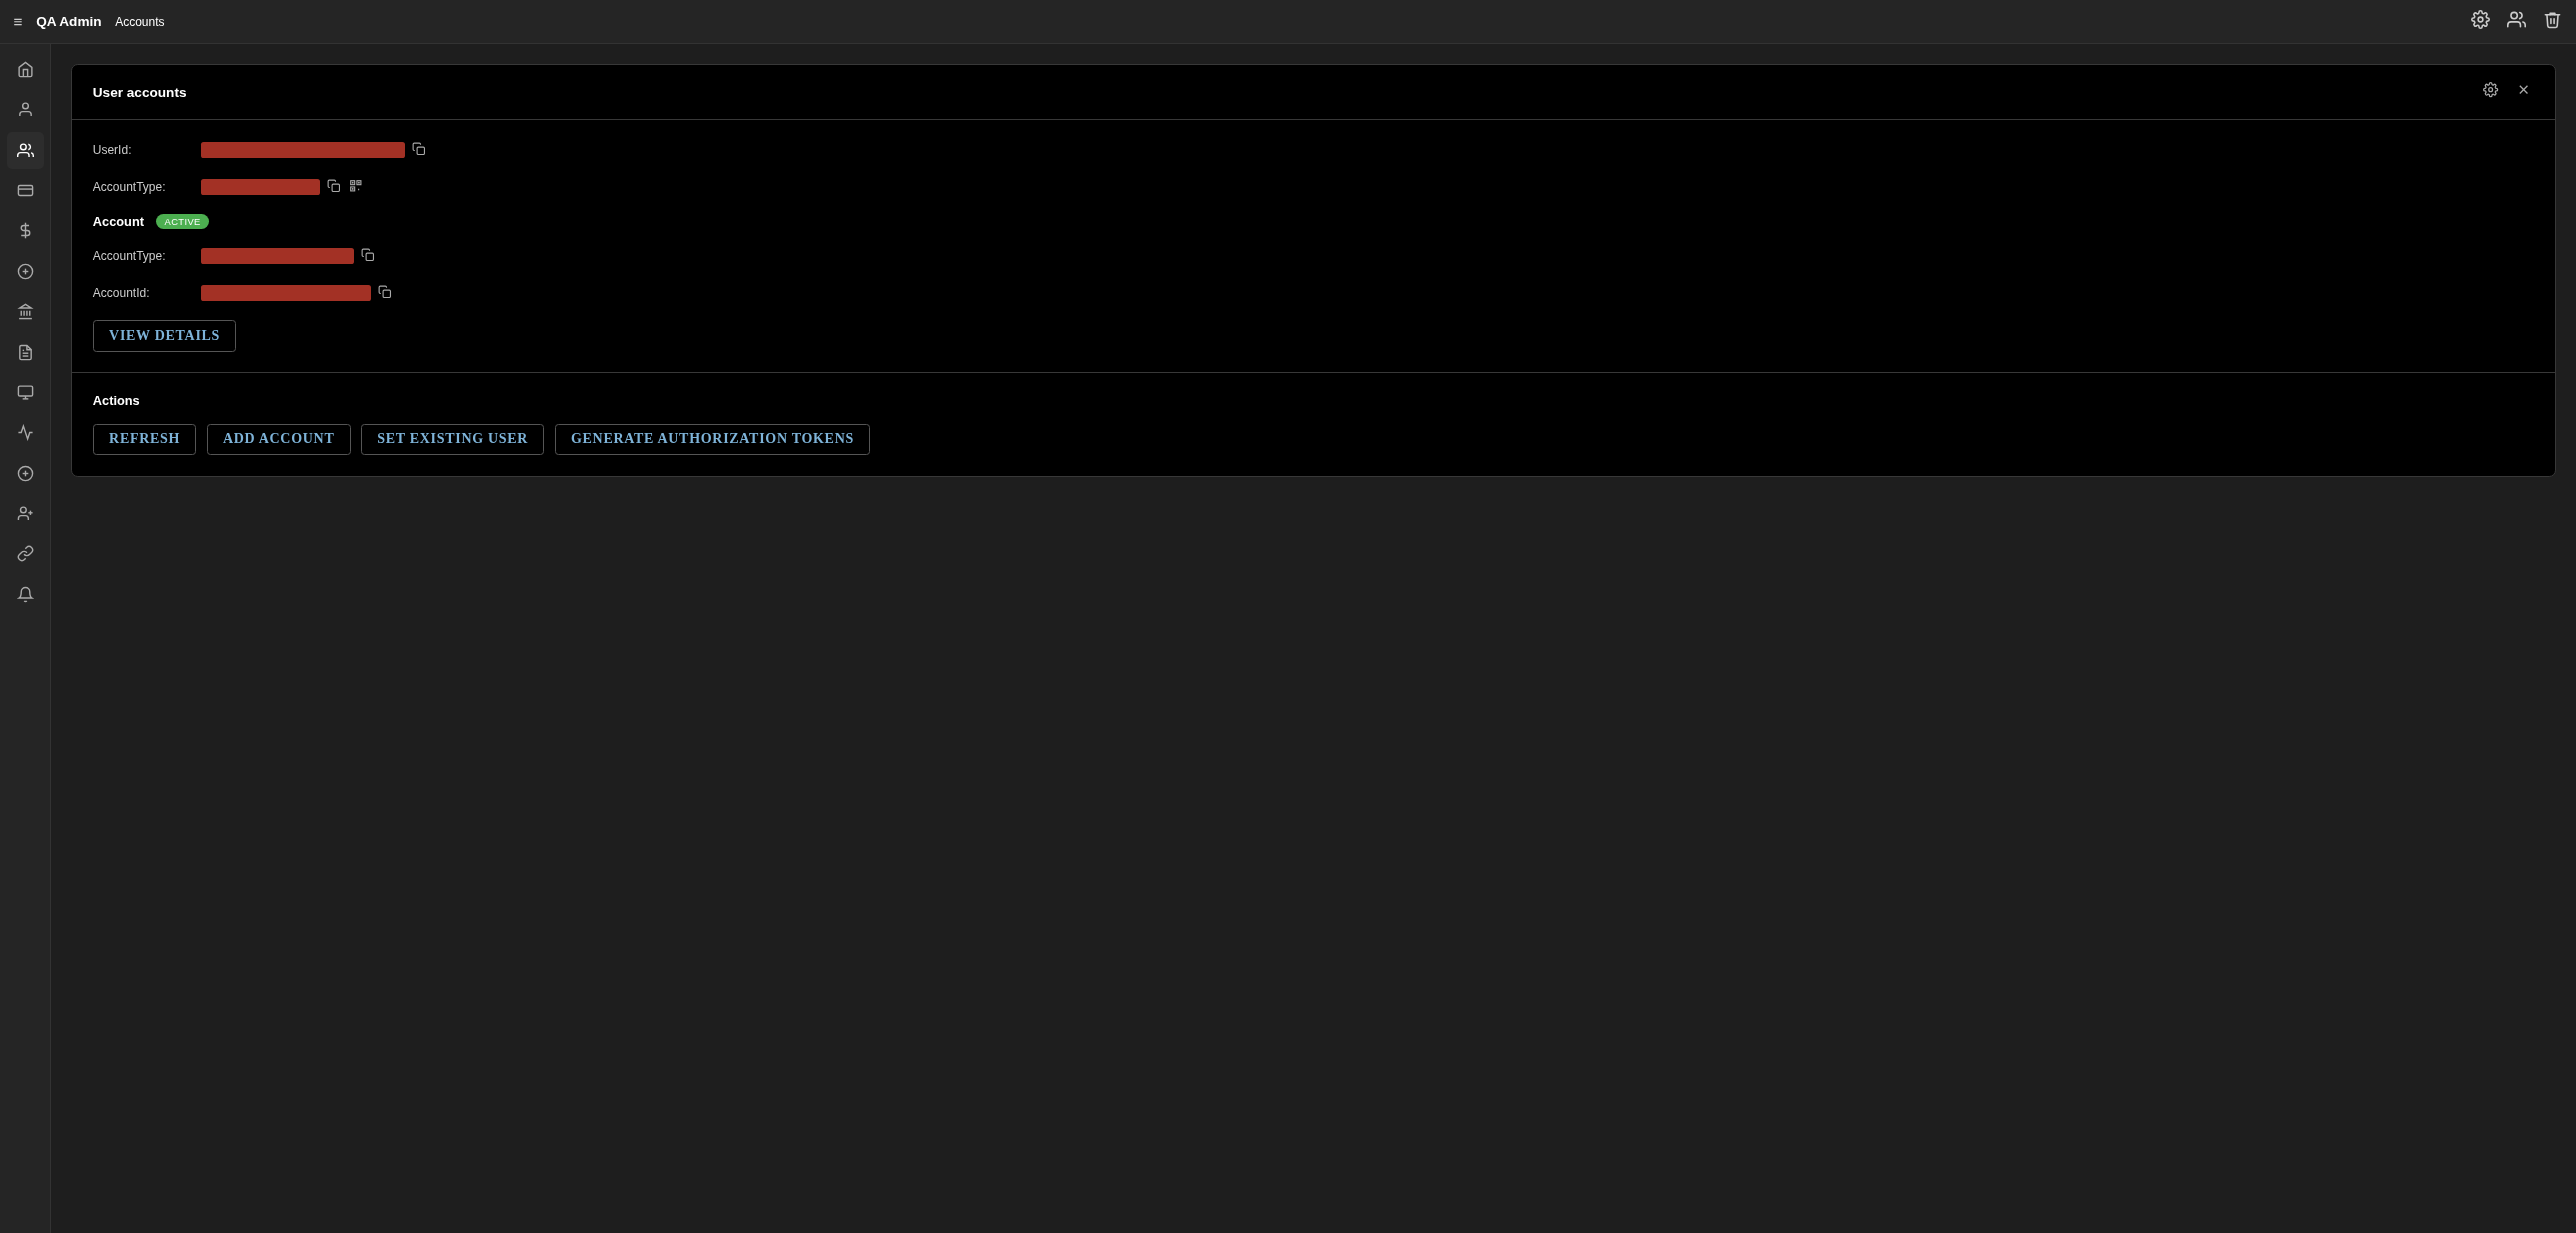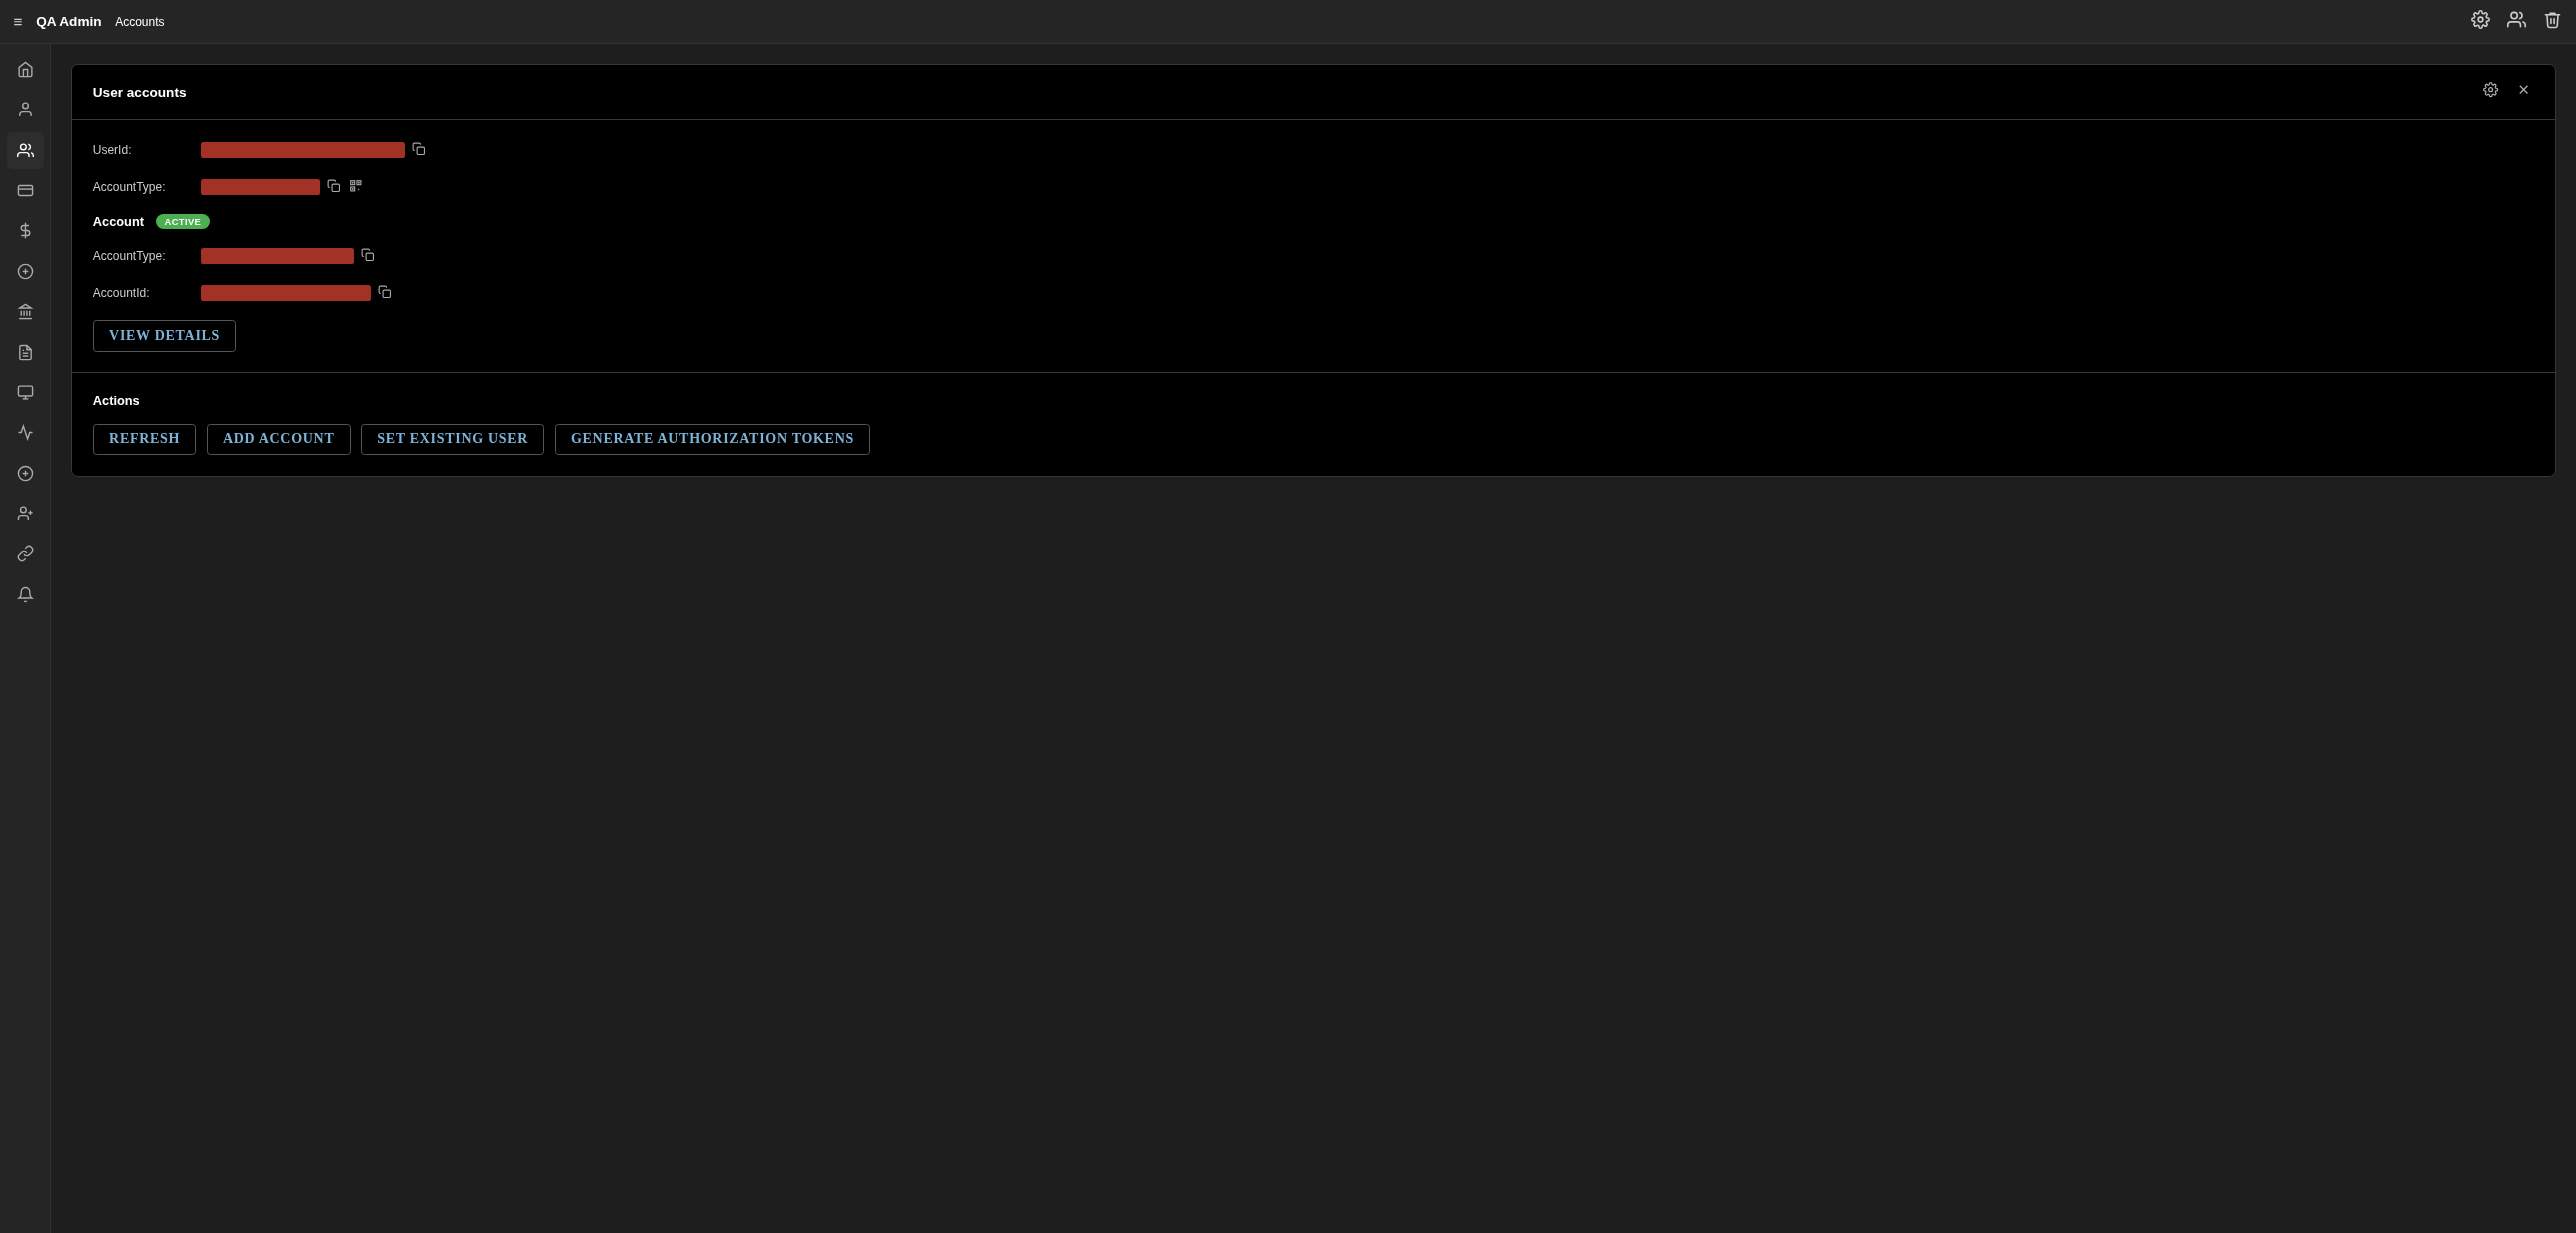--- a/index.html
+++ b/index.html
@@ -185,21 +185,21 @@
     }
     .section-title {
       font-size: 12.8px;
       font-weight: 600;
       color: #fff;
     }
     .badge-active {
       background: #4caf50;
       color: #fff;
       font-size: 9.4px;
-      font-weight: 700;
+      font-weight: 400;
       padding: 1.7px 8.5px;
       border-radius: 10.2px;
       letter-spacing: 0.4px;
     }
 
     
     .panel-divider {
       border: none;
       border-top: 0.9px solid #383838;
       margin: 0;

